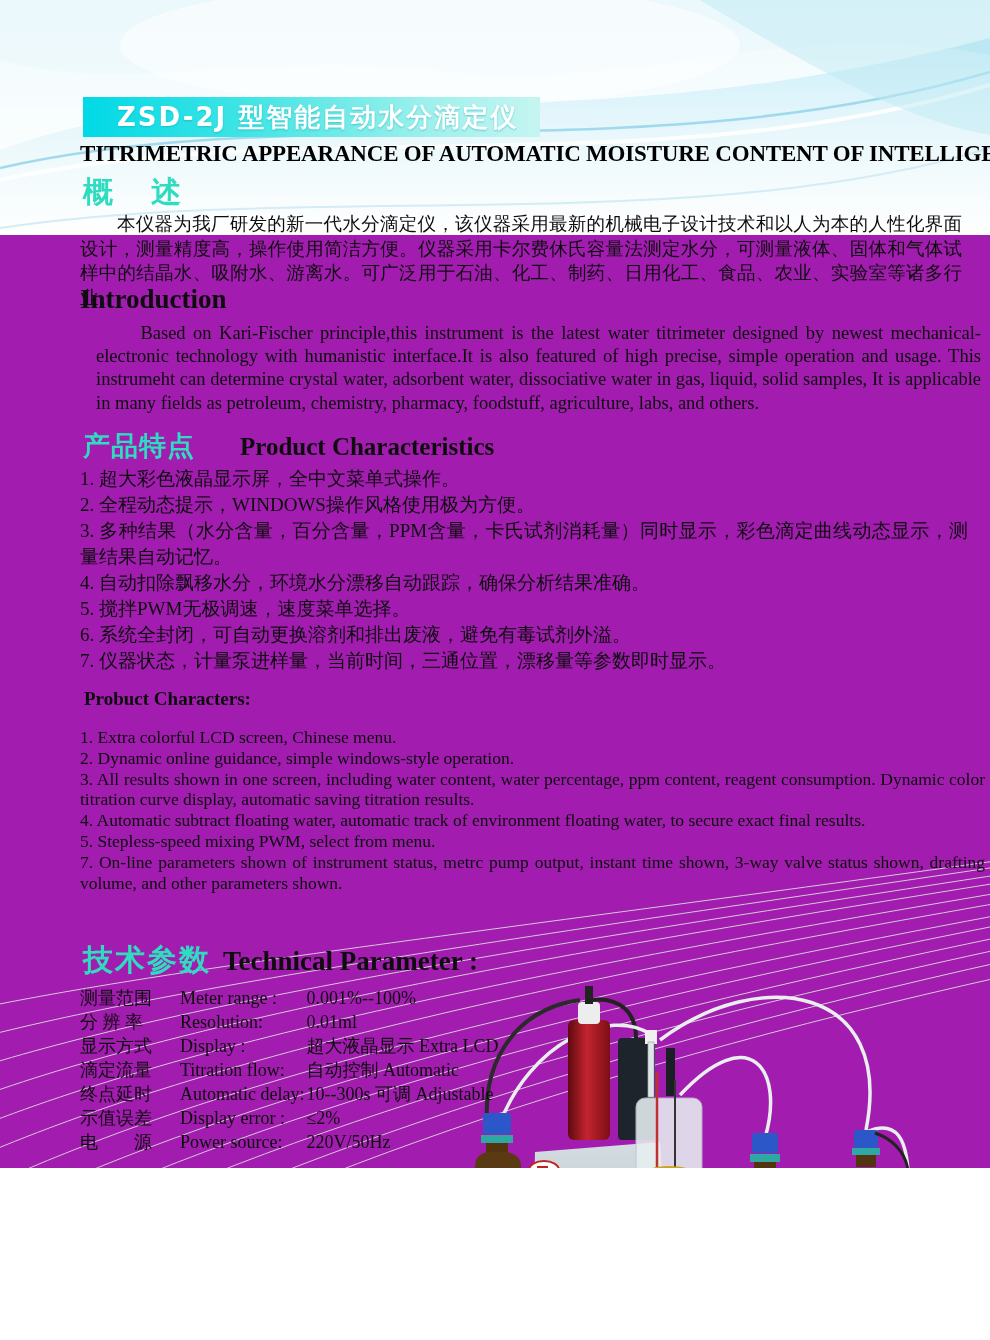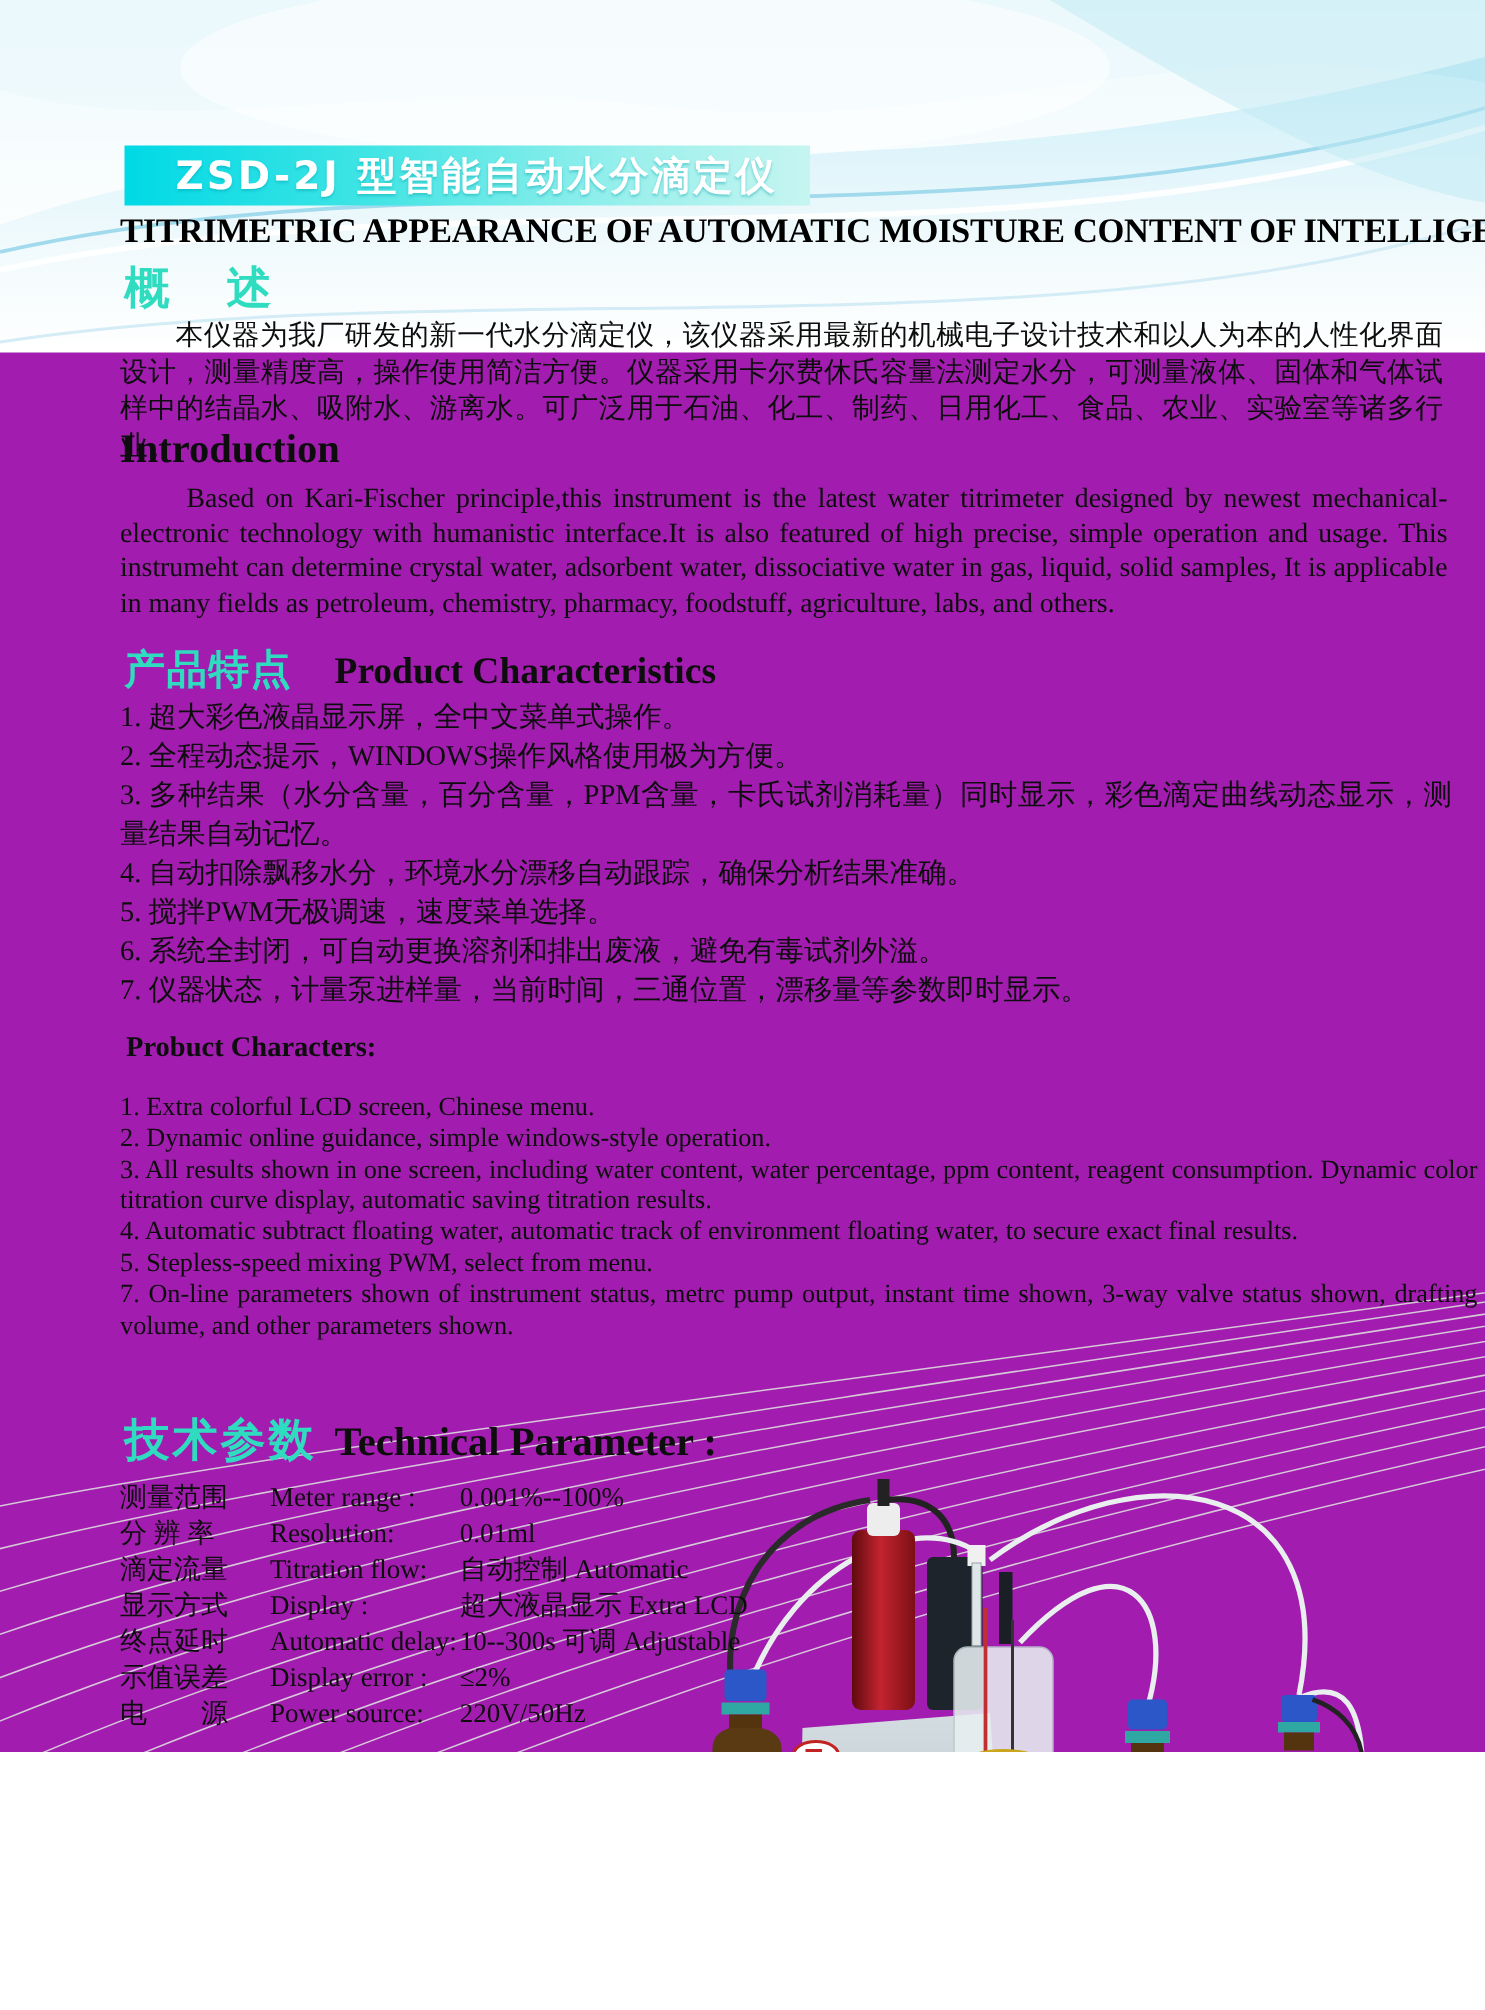--- a/index.html
+++ b/index.html
@@ -31,25 +31,25 @@
     font-weight:bold;font-size:23px;white-space:nowrap;letter-spacing:-.2px;color:#000;
   }
   .h-cyan{
     font-family:Liberation Serif, serif;
     font-weight:bold;color:#2fdcc0;
   }
   .overview-h{position:absolute;left:83px;top:172px;font-size:30px;z-index:2;letter-spacing:4px;}
   .para{position:absolute;z-index:2;text-align:justify;margin:0;}
   .para-cn{left:80px;top:212px;width:882px;font-size:18.5px;line-height:24.5px;text-indent:2em;}
   .intro-h{position:absolute;left:80px;top:284px;z-index:2;font-size:27px;font-weight:bold;margin:0;}
-  .para-en{left:80px;top:322px;width:885px;font-size:18.5px;line-height:23.2px;text-indent:2.4em;}
+  .para-en{left:96px;top:322px;width:885px;font-size:18.5px;line-height:23.2px;text-indent:2.4em;}
   .combo-h{position:absolute;z-index:2;white-space:nowrap;}
   .pc-h{left:83px;top:428px;}
   .pc-h .h-cyan{font-size:27px;letter-spacing:1px;}
-  .pc-h .h-serif{font-size:25px;font-weight:bold;margin-left:28px;}
+  .pc-h .h-serif{font-size:25px;font-weight:bold;margin-left:45px;}
   .list{position:absolute;z-index:2;}
   .cn-list{left:80px;top:466px;width:888px;font-size:19px;line-height:26px;}
   .pch-h{position:absolute;left:84px;top:688px;z-index:2;font-size:19px;font-weight:bold;margin:0;}
   .en-list{left:80px;top:727px;width:905px;font-size:17.5px;line-height:20.8px;}
   .list div{text-align:justify;}
   .tp-h{left:83px;top:940px;}
   .tp-h .h-cyan{font-size:30px;letter-spacing:2px;}
   .tp-h .h-serif{font-size:27px;font-weight:bold;margin-left:12px;margin-top:44px;}
   table.params{
     position:absolute;left:80px;top:986px;z-index:2;border-collapse:collapse;
@@ -147,28 +147,28 @@
         <td class="c1">测量范围</td>
         <td class="c2">Meter range :</td>
         <td class="c3">0.001%--100%</td>
       </tr>
       <tr>
         <td class="c1">分 辨 率</td>
         <td class="c2">Resolution:</td>
         <td class="c3">0.01ml</td>
       </tr>
       <tr>
+        <td class="c1">显示方式</td>
+        <td class="c2">Display :</td>
+        <td class="c3">超大液晶显示 Extra LCD</td>
+      </tr>
+      <tr>
         <td class="c1">滴定流量</td>
         <td class="c2">Titration flow:</td>
         <td class="c3">自动控制 Automatic</td>
-      </tr>
-      <tr>
-        <td class="c1">显示方式</td>
-        <td class="c2">Display :</td>
-        <td class="c3">超大液晶显示 Extra LCD</td>
       </tr>
       <tr>
         <td class="c1">终点延时</td>
         <td class="c2">Automatic delay:</td>
         <td class="c3">10--300s 可调 Adjustable</td>
       </tr>
       <tr>
         <td class="c1">示值误差</td>
         <td class="c2">Display error :</td>
         <td class="c3">≤2%</td>

